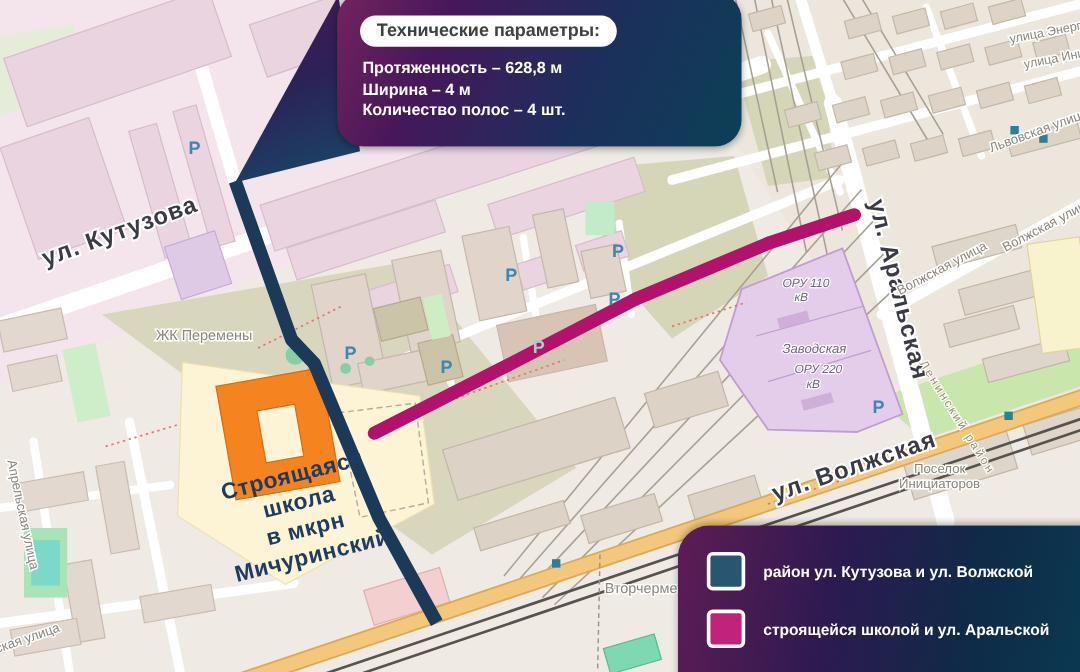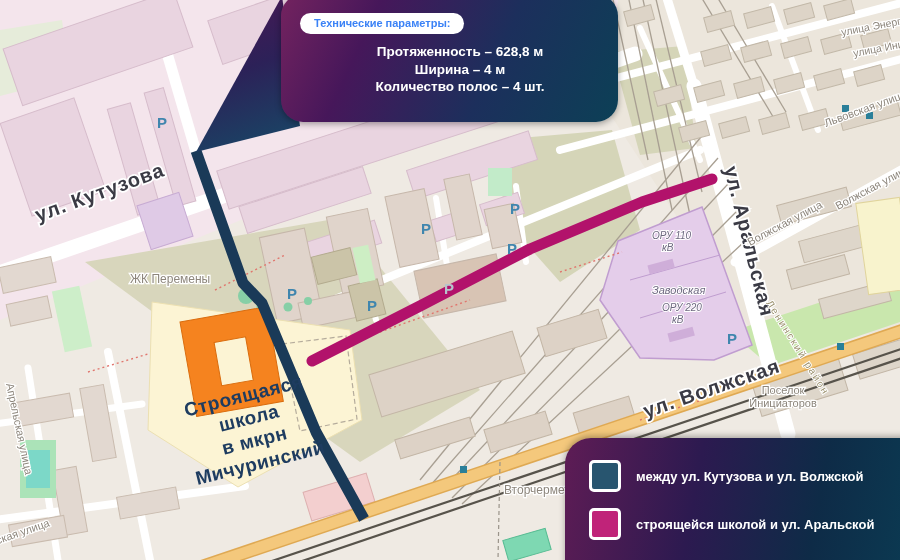--- a/index.html
+++ b/index.html
@@ -17,23 +17,23 @@
   .lbl-olive{font-size:10px;fill:#9b916e;letter-spacing:2px;stroke:#ffffff;stroke-width:2px;paint-order:stroke;}
   .lbl-school{font-size:19px;font-weight:bold;fill:#1e3c60;letter-spacing:0.5px;}
   .p-icon{font-size:15px;font-weight:bold;fill:#4086ae;text-anchor:middle;}
   .p-icon-faded{font-size:15px;font-weight:bold;fill:#b6c4cc;text-anchor:middle;}
   .bld{stroke-width:1px;}
 
   
   .panel{position:absolute;left:281px;top:-6px;width:337px;height:128px;border-radius:22px;
          background:linear-gradient(115deg,#74235f 0%,#46175a 26%,#1c2f5c 62%,#0c4056 100%);
          box-shadow:0 2px 6px rgba(0,0,0,.35);z-index:3;}
-  .pill{display:inline-block;margin:19px 0 0 19px;background:#ffffff;color:#3b82f6;
-        font-weight:bold;font-size:11px;padding:4px 14px 5px 14px;border-radius:16px;}
-  .plines{margin:9px 0 0 21px;color:#ffffff;font-weight:bold;font-size:13.5px;line-height:17.5px;text-align:center;}
+  .pill{display:inline-block;margin:19px 0 0 19px;background:#ffffff;color:#404040;
+        font-weight:bold;font-size:15px;padding:4px 14px 5px 14px;border-radius:16px;}
+  .plines{margin:9px 0 0 21px;color:#ffffff;font-weight:bold;font-size:13.5px;line-height:17.5px;}
 
   
   .legend{position:absolute;left:565px;top:438px;width:345px;height:132px;border-radius:26px 0 0 0;
           background:linear-gradient(100deg,#5e1c55 0%,#2c1a50 38%,#0e2b47 72%,#0b3a52 100%);
           box-shadow:0 -2px 6px rgba(0,0,0,.3);z-index:3;padding:0;}
   .legend-row{display:flex;align-items:center;margin:0 0 0 24px;}
   .legend-row.r1{padding-top:22px;}
   .legend-row.r2{padding-top:16px;}
   .sw{width:26px;height:26px;border:3px solid #ffffff;border-radius:5px;flex:0 0 auto;margin-right:15px;}
   .sw1{background:#28556f;}
@@ -285,21 +285,21 @@
     <div>Протяженность – 628,8 м</div>
     <div>Ширина – 4 м</div>
     <div>Количество полос – 4 шт.</div>
   </div>
 </div>
 
 <div class="legend">
   <div class="legend-row r1">
     <span class="sw sw1"></span>
     <div class="legend-text">
-      <div>между ул. Кутузова и ул. Волжской</div>
+      <div>район ул. Кутузова и ул. Волжской</div>
     </div>
   </div>
   <div class="legend-row r2">
     <span class="sw sw2"></span>
     <div class="legend-text">
       <div>строящейся школой и ул. Аральской</div>
     </div>
   </div>
 </div>
 

